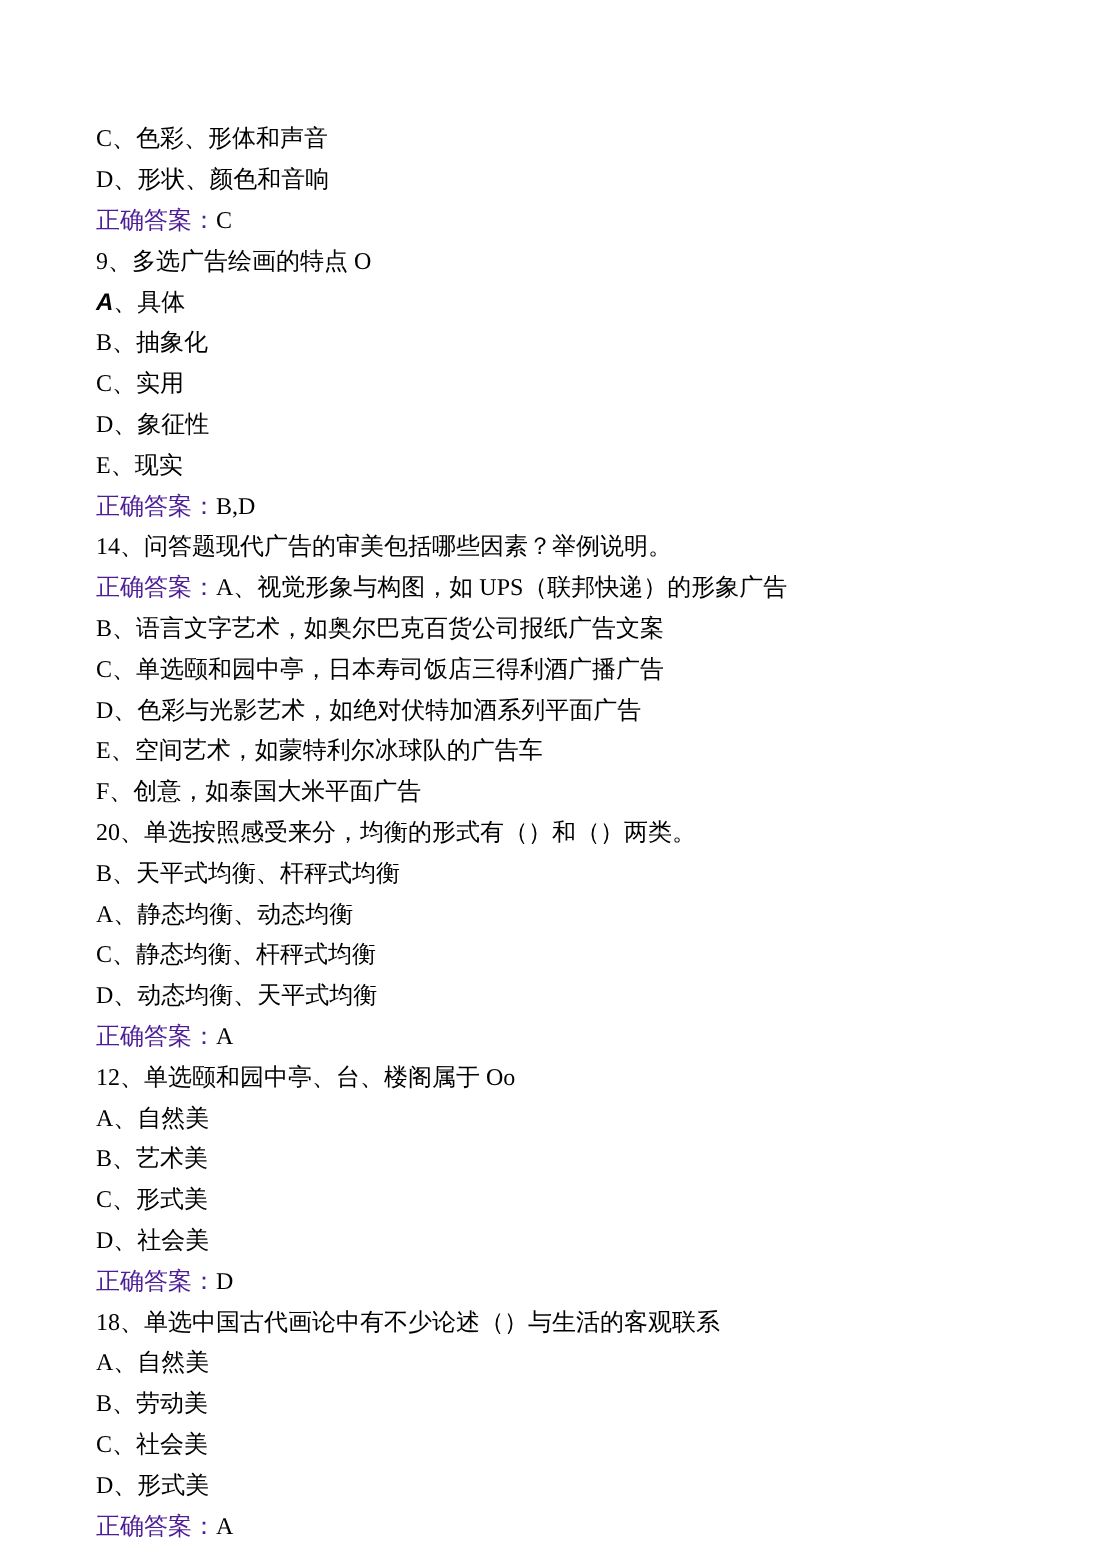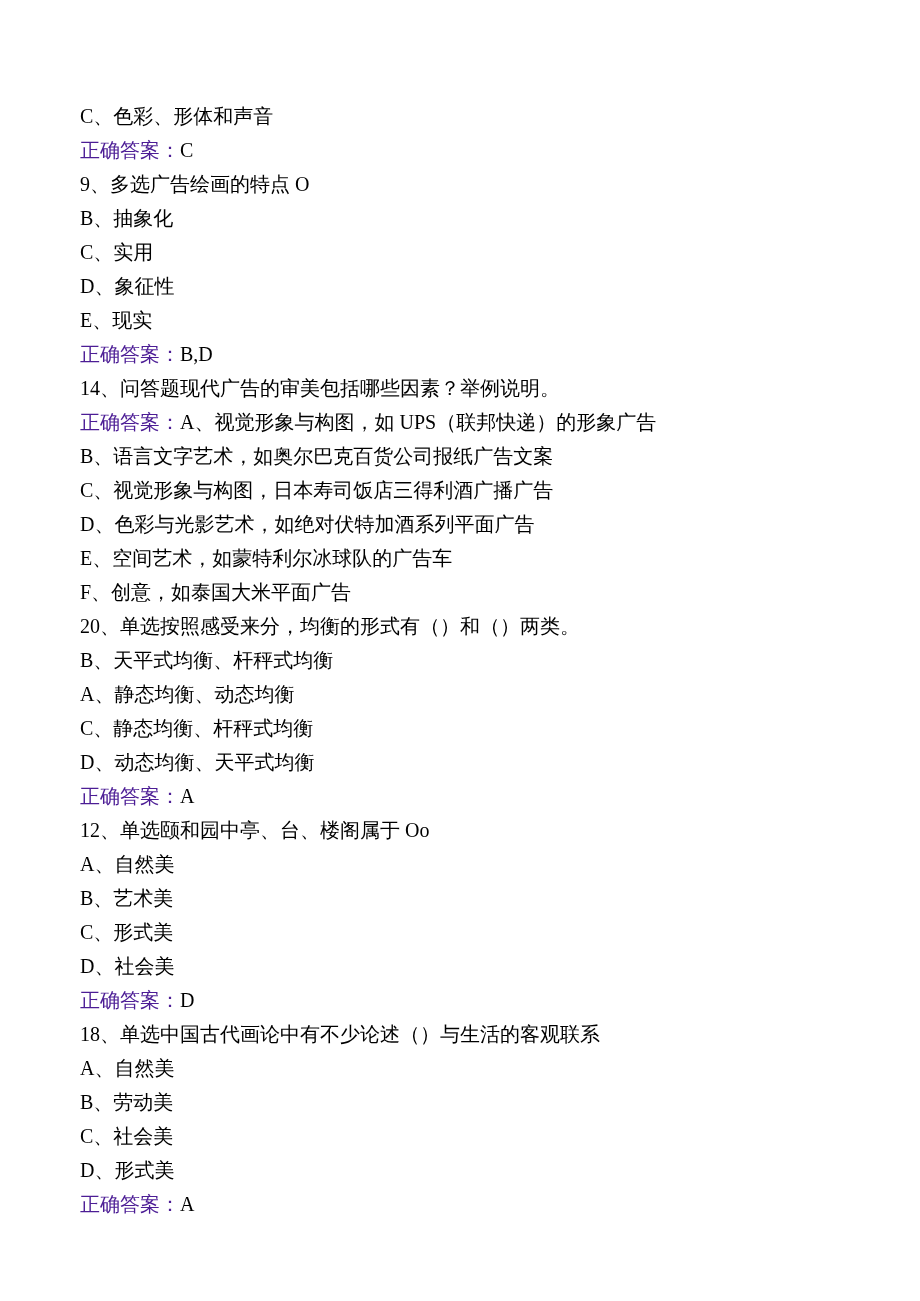--- a/index.html
+++ b/index.html
@@ -26,31 +26,33 @@
       font-family: "Arial", sans-serif;
       font-weight: bold;
       font-style: italic;
     }
   </style>
 </head>
 <body>
 
 <div id="content">
     <div class="line"><span>C、色彩、形体和声音</span></div>
+    <div class="line"><span>D、形状、颜色和音响</span></div>
     <div class="line"><span class="answer-label">正确答案：</span><span>C</span></div>
     <div class="line"><span>9、多选广告绘画的特点 O</span></div>
+    <div class="line"><span class="option-a-bold">A</span><span>、具体</span></div>
     <div class="line"><span>B、抽象化</span></div>
     <div class="line"><span>C、实用</span></div>
     <div class="line"><span>D、象征性</span></div>
     <div class="line"><span>E、现实</span></div>
     <div class="line"><span class="answer-label">正确答案：</span><span>B,D</span></div>
     <div class="line"><span>14、问答题现代广告的审美包括哪些因素？举例说明。</span></div>
     <div class="line"><span class="answer-label">正确答案：</span><span>A、视觉形象与构图，如 UPS（联邦快递）的形象广告</span></div>
     <div class="line"><span>B、语言文字艺术，如奥尔巴克百货公司报纸广告文案</span></div>
-    <div class="line"><span>C、视觉形象与构图，日本寿司饭店三得利酒广播广告</span></div>
+    <div class="line"><span>C、单选颐和园中亭，日本寿司饭店三得利酒广播广告</span></div>
     <div class="line"><span>D、色彩与光影艺术，如绝对伏特加酒系列平面广告</span></div>
     <div class="line"><span>E、空间艺术，如蒙特利尔冰球队的广告车</span></div>
     <div class="line"><span>F、创意，如泰国大米平面广告</span></div>
     <div class="line"><span>20、单选按照感受来分，均衡的形式有（）和（）两类。</span></div>
     <div class="line"><span>B、天平式均衡、杆秤式均衡</span></div>
     <div class="line"><span>A、静态均衡、动态均衡</span></div>
     <div class="line"><span>C、静态均衡、杆秤式均衡</span></div>
     <div class="line"><span>D、动态均衡、天平式均衡</span></div>
     <div class="line"><span class="answer-label">正确答案：</span><span>A</span></div>
     <div class="line"><span>12、单选颐和园中亭、台、楼阁属于 Oo</span></div>

